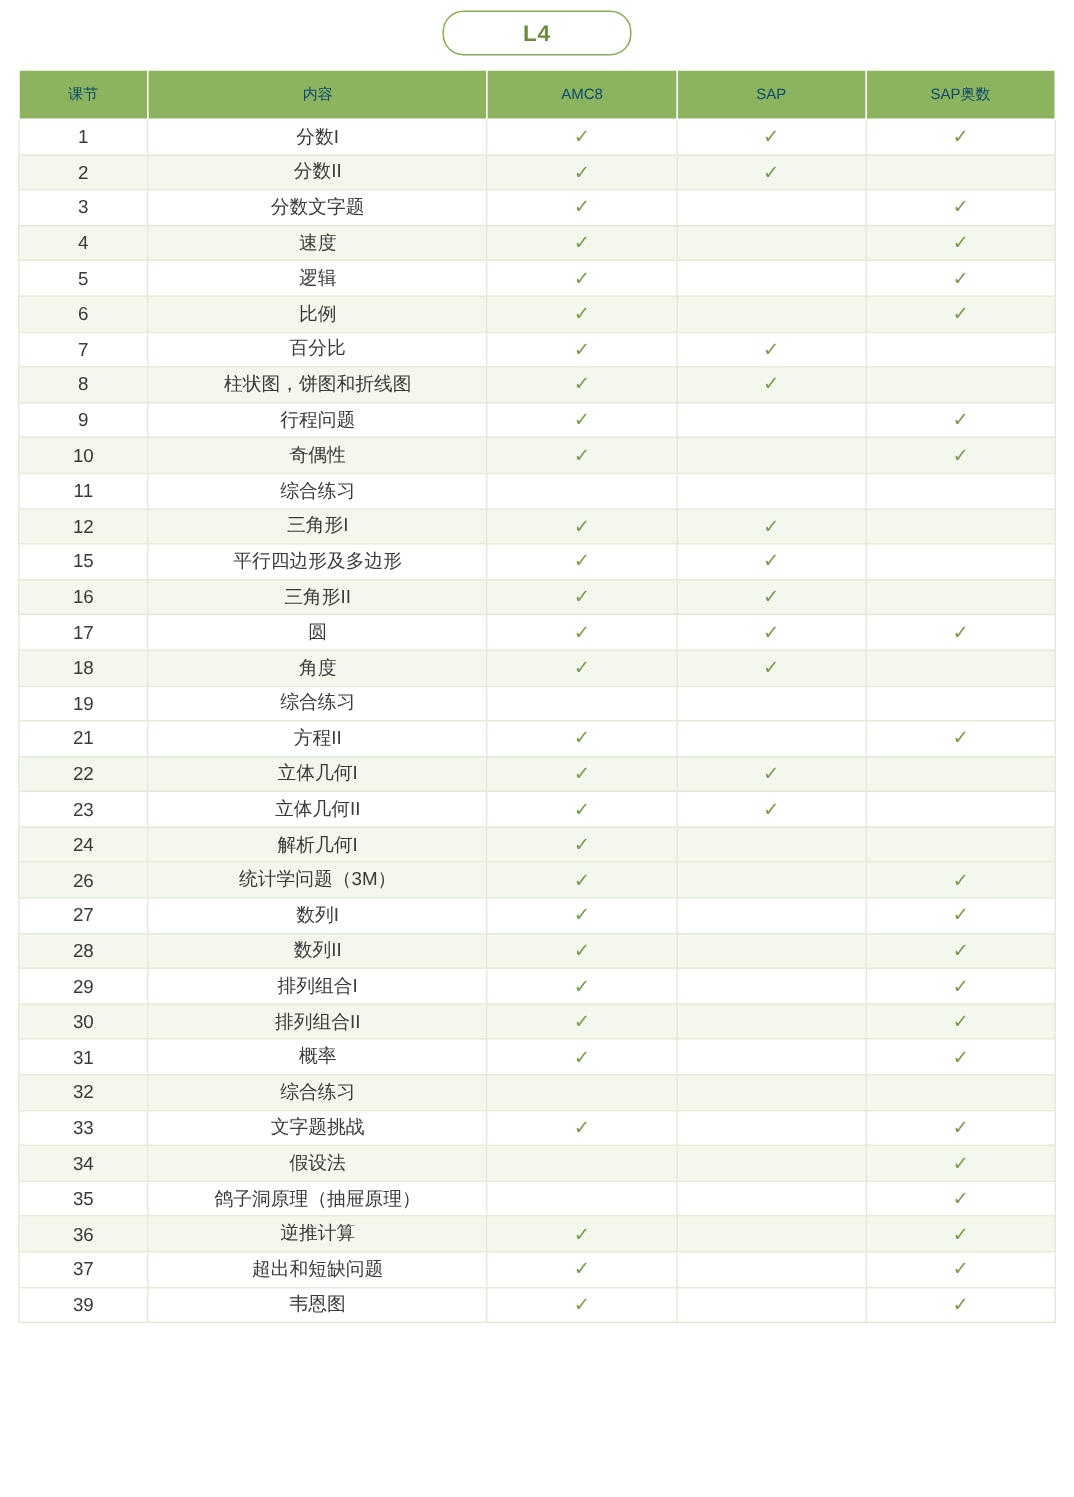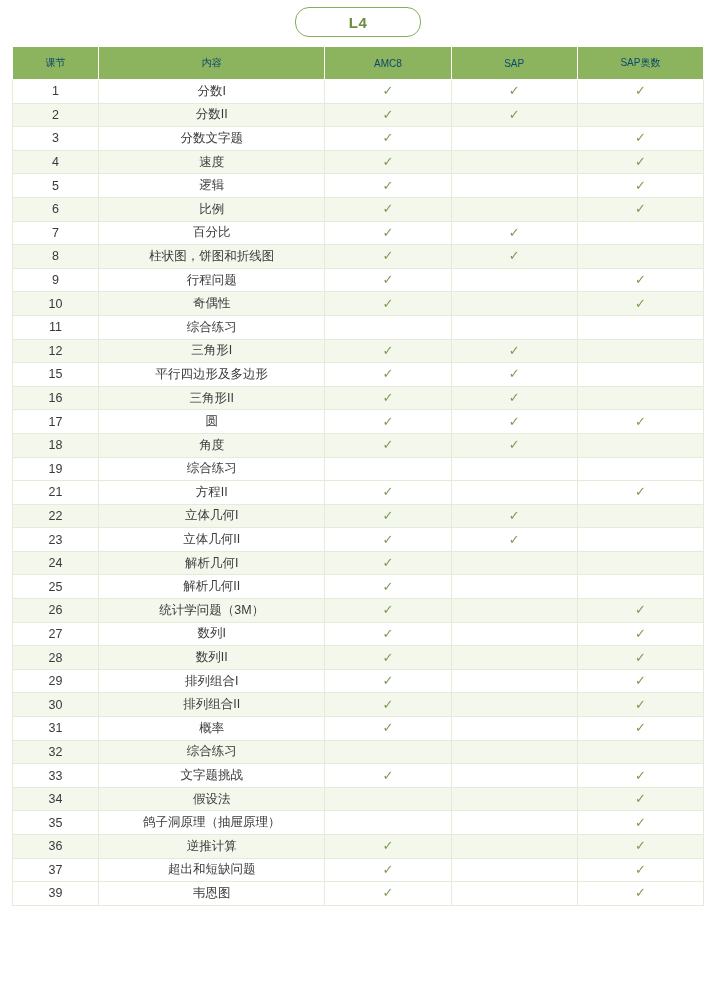--- a/index.html
+++ b/index.html
@@ -260,27 +260,20 @@
           <td><span class="check">✓</span></td>
           <td></td>
         </tr>
         <tr class="even">
           <td class="lesson-cell">24</td>
           <td class="content-cell">解析几何I</td>
           <td><span class="check">✓</span></td>
           <td></td>
           <td></td>
         </tr>
-        <tr class="odd">
-          <td class="lesson-cell">25</td>
-          <td class="content-cell">解析几何II</td>
-          <td><span class="check">✓</span></td>
-          <td></td>
-          <td></td>
-        </tr>
         <tr class="even">
           <td class="lesson-cell">26</td>
           <td class="content-cell">统计学问题（3M）</td>
           <td><span class="check">✓</span></td>
           <td></td>
           <td><span class="check">✓</span></td>
         </tr>
         <tr class="odd">
           <td class="lesson-cell">27</td>
           <td class="content-cell">数列I</td>

